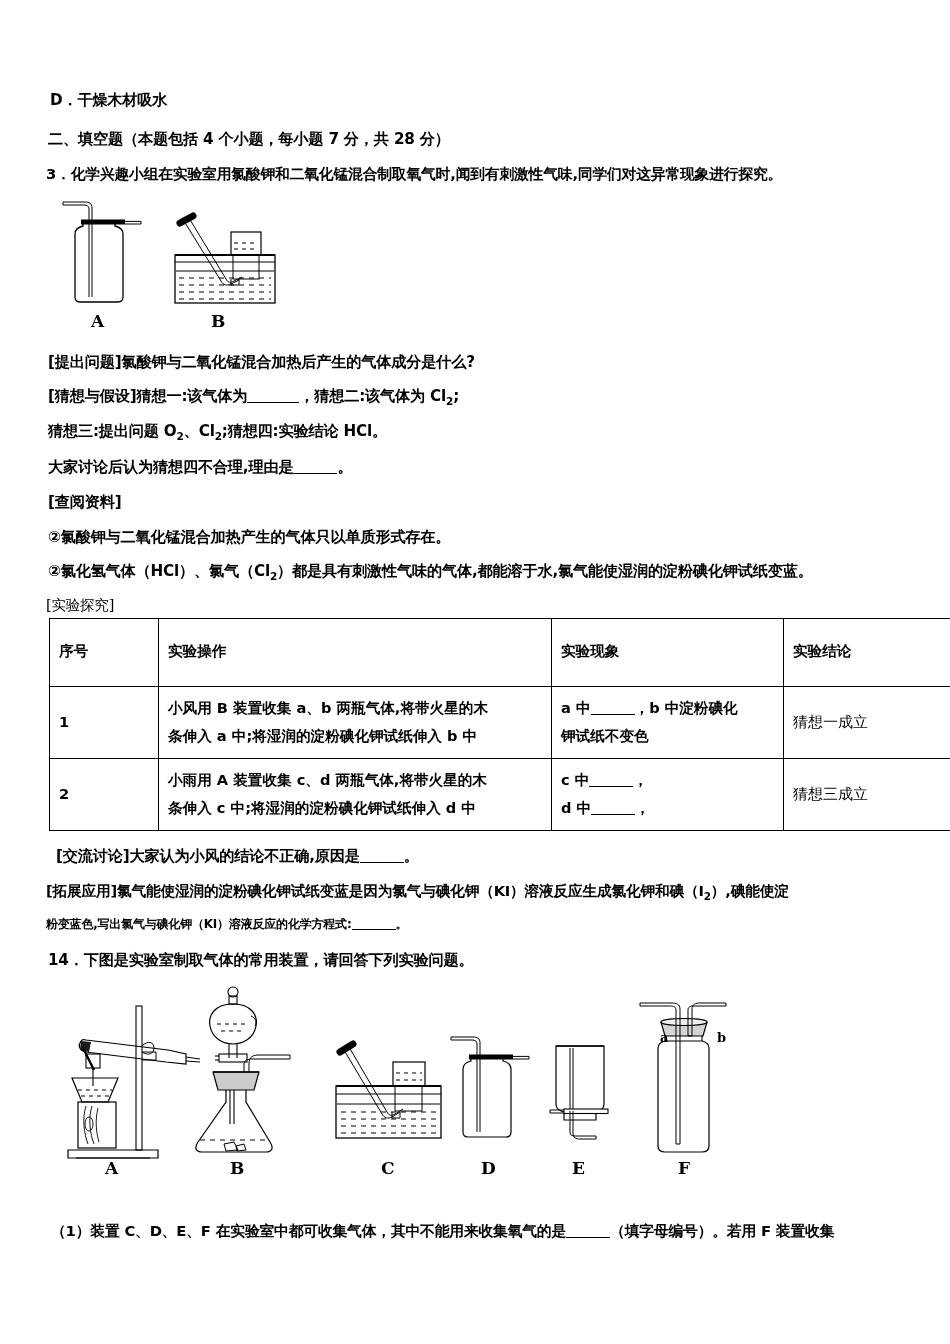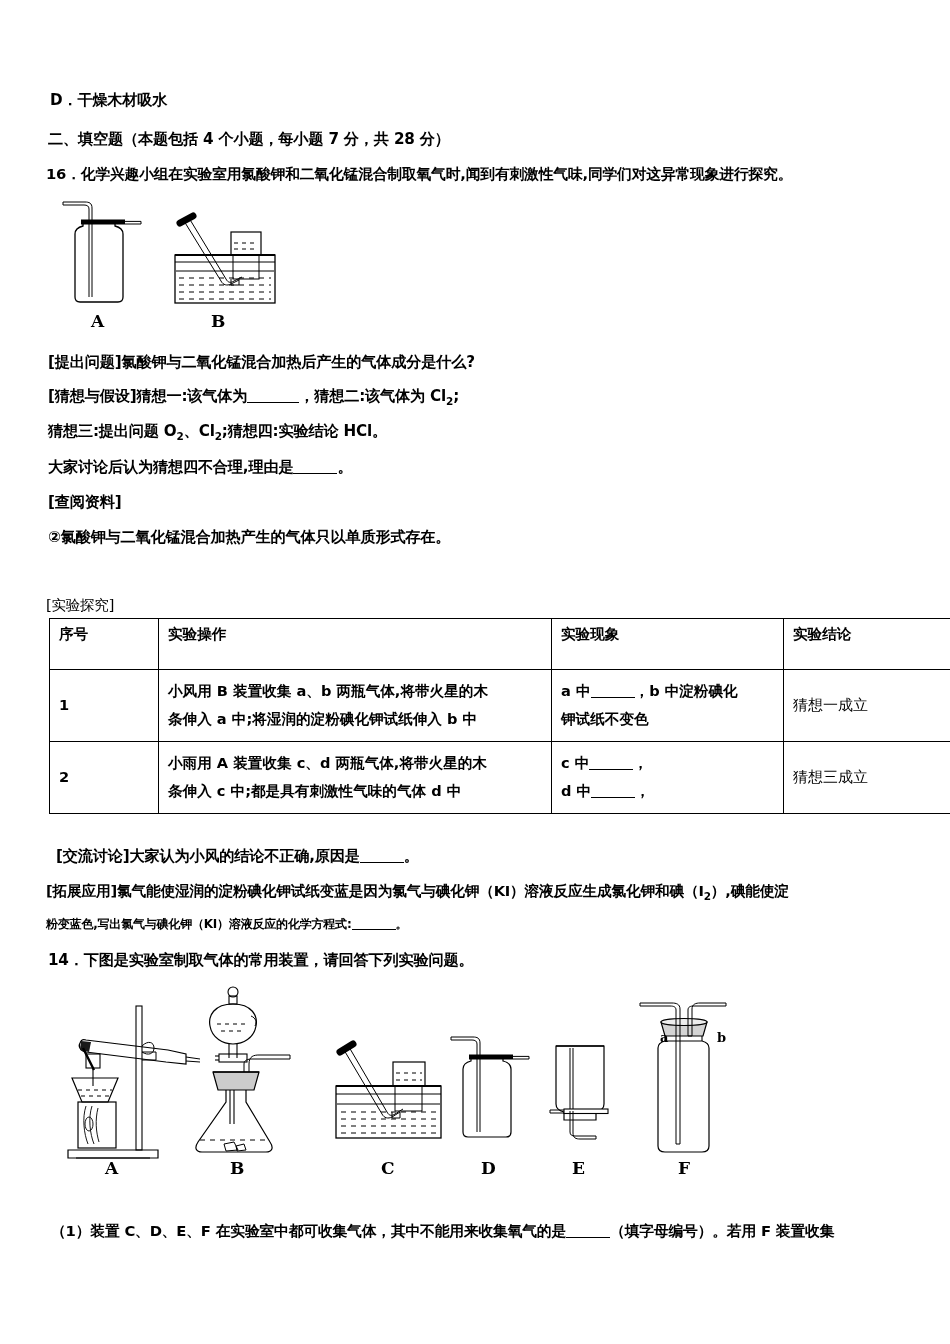--- a/index.html
+++ b/index.html
@@ -60,21 +60,21 @@
     border: 1.2px solid #000;
     vertical-align: middle;
     padding: 7px 9px;
     font-size: 14.6px;
     font-weight: bold;
     text-align: left;
     line-height: 1.95;
   }
   .exp-table thead td {
     height: 38px;
-    padding-top: 6px;
+    padding-top: 23px;
     padding-bottom: 6px;
     line-height: 1.2;
     vertical-align: top;
   }
   .col-idx  { width: 90px; }
   .col-op   { width: 374px; }
   .col-phen { width: 213px; }
   .col-concl{ width: 195px; }
   .exp-table td.concl {
     font-family: "DejaVu Serif", "Liberation Serif", serif;
@@ -106,21 +106,21 @@
 </style>
 </head>
 <body>
 
 <div class="page">
 
   <div class="ln" style="left:42px; top:92px;">D．干燥木材吸水</div>
 
   <div class="ln" style="left:40px; top:131px;">二、填空题（本题包括 4 个小题，每小题 7 分，共 28 分）</div>
 
-  <div class="ln" style="left:38px; top:165px; font-size:14.8px;">16．化学兴趣小组在实验室用氯酸钾和二氧化锰混合制取氧气时,闻到有刺激性气味,同学们对这异常现象进行探究。</div>
+  <div class="ln" style="left:38px; top:165px; font-size:14.8px;">3．化学兴趣小组在实验室用氯酸钾和二氧化锰混合制取氧气时,闻到有刺激性气味,同学们对这异常现象进行探究。</div>
 
   <div class="fig" style="left:45px; top:193px;">
     <svg width="230" height="140" viewBox="0 0 230 140">
       <g fill="none" stroke="#000" stroke-width="1.2">
 
         <path d="M22 42 L22 41 C22 36 26 34 30 33 L30 28 L62 28 L62 33 C66 34 70 36 70 41 L70 41
                  L70 104 C70 107 68 109 65 109 L27 109 C24 109 22 107 22 104 Z" stroke-width="1.3"></path>
 
         <rect x="28" y="27" width="44" height="4.5" fill="#000" stroke="none"></rect>
         <line x1="28" y1="27" x2="72" y2="27" stroke-width="1.1"></line>
@@ -184,20 +184,23 @@
   </div>
 
   <div class="ln" style="left:40px; top:459px;">
     <span>大家讨论后认为猜想四不合理,理由是</span><span class="blank-s"></span><span>。</span>
   </div>
 
   <div class="ln" style="left:40px; top:494px;">[查阅资料]</div>
 
   <div class="ln" style="left:40px; top:529px;">②氯酸钾与二氧化锰混合加热产生的气体只以单质形式存在。</div>
 
+  <div class="ln" style="left:40px; top:563px;">
+    <span>②氯化氢气体（HCl）、氯气（Cl</span><span class="sub">2</span><span>）都是具有刺激性气味的气体,都能溶于水,氯气能使湿润的淀粉碘化钾试纸变蓝。</span>
+  </div>
 
   <div class="ln serifish" style="left:38px; top:597px; font-size:14.5px;">[实验探究]</div>
 
   <table class="exp-table">
     <thead>
       <tr>
         <td class="col-idx">序号</td>
         <td class="col-op">实验操作</td>
         <td class="col-phen">实验现象</td>
         <td class="col-concl">实验结论</td>
@@ -213,21 +216,21 @@
         <td>
           <span class="cellline"><span>a 中</span><span class="blank-s"></span><span>，b 中淀粉碘化</span></span>
           <span class="cellline">钾试纸不变色</span>
         </td>
         <td class="concl">猜想一成立</td>
       </tr>
       <tr>
         <td class="idx">2</td>
         <td>
           <span class="cellline">小雨用 A 装置收集 c、d 两瓶气体,将带火星的木</span>
-          <span class="cellline">条伸入 c 中;都是具有刺激性气味的气体 d 中</span>
+          <span class="cellline">条伸入 c 中;将湿润的淀粉碘化钾试纸伸入 d 中</span>
         </td>
         <td>
           <span class="cellline"><span>c 中</span><span class="blank-s"></span><span>，</span></span>
           <span class="cellline"><span>d 中</span><span class="blank-s"></span><span>，</span></span>
         </td>
         <td class="concl">猜想三成立</td>
       </tr>
     </tbody>
   </table>
 

